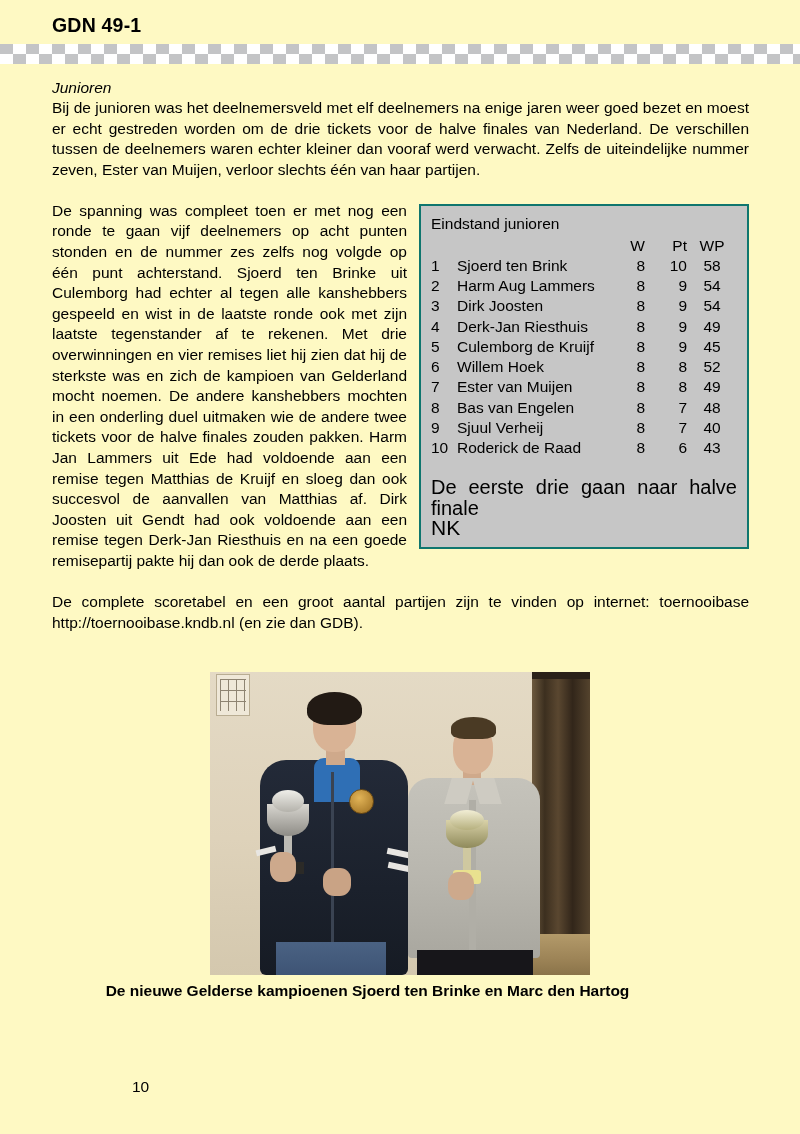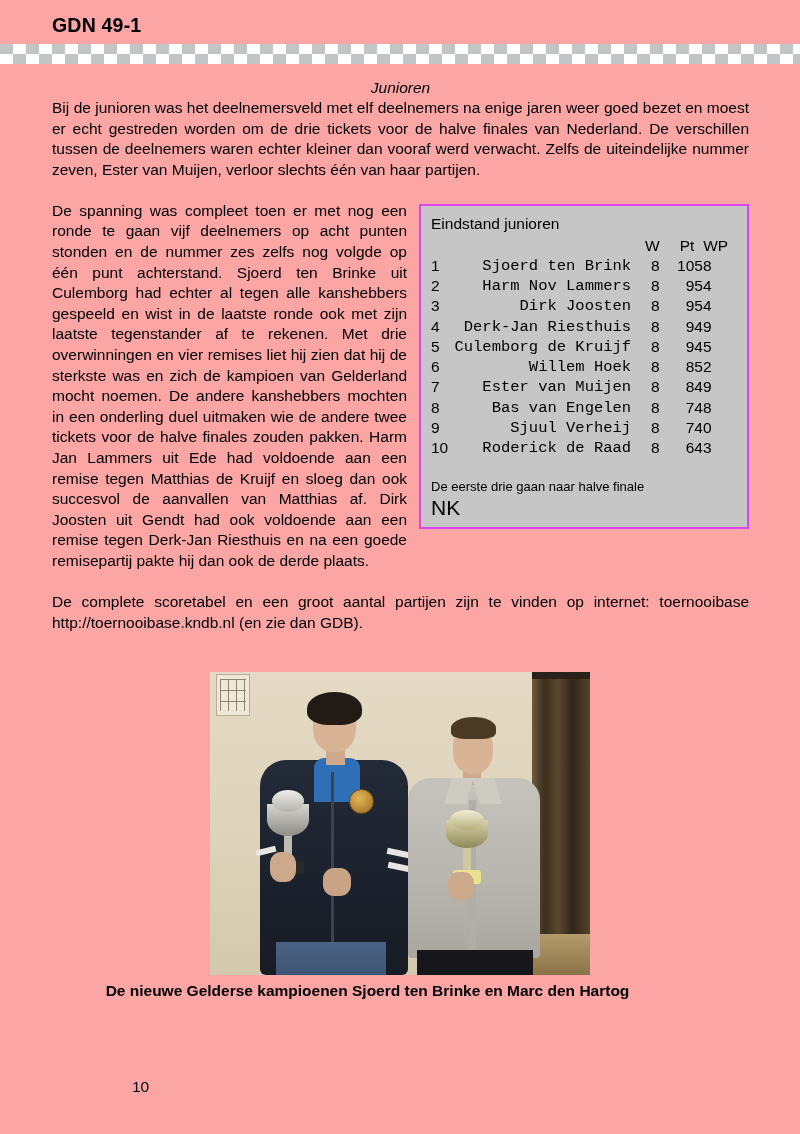--- a/index.html
+++ b/index.html
@@ -8,21 +8,21 @@
     background: #ffffff;
   }
   body {
     font-family: "Liberation Sans", sans-serif;
     color: #000000;
   }
   .page {
     position: relative;
     width: 800px;
     height: 1134px;
-    background: #fca5a5;
+    background: #fef9c3;
     overflow: hidden;
   }
 
   
   .page-header {
     position: absolute;
     left: 0;
     top: 0;
     width: 800px;
     height: 68px;
@@ -67,21 +67,20 @@
     position: absolute;
     left: 52px;
     top: 78px;
     width: 697px;
   }
   .subhead {
     font-style: italic;
     font-size: 15.5px;
     line-height: 19px;
     margin: 0 0 1px 0;
-    text-align: center;
   }
   p.para {
     margin: 0;
     font-size: 15.5px;
     line-height: 20.6px;
     text-align: justify;
     text-justify: inter-word;
   }
   .gap {
     height: 20.5px;
@@ -89,21 +88,21 @@
 
   
   .wrap-region {
     position: relative;
   }
   .float-box {
     float: right;
     width: 330px;
     margin: 3px 0 4px 12px;
     background: #c6c6c6;
-    border: 2px solid #d946ef;
+    border: 2px solid #0f766e;
     box-sizing: border-box;
     padding: 8px 10px 9px 10px;
   }
   .box-title {
     font-size: 15.5px;
     line-height: 20px;
     margin-bottom: 2px;
   }
   table.standings {
     width: 100%;
@@ -120,26 +119,26 @@
   th.h-blank { width: 26px; }
   th.h-name  { text-align: left; }
   th.h-w, th.h-pt, th.h-wp {
     text-align: right;
     font-weight: normal;
   }
   th.h-w  { width: 34px; }
   th.h-pt { width: 42px; font-weight: bold; }
   th.h-wp { width: 50px; text-align: center; }
   td.c-rank { text-align: left; padding-right: 4px; }
-  td.c-name { text-align: right; font-family: Liberation Mono, monospace; }
+  td.c-name { text-align: left; }
   td.c-w    { text-align: right; }
   td.c-pt   { text-align: right; font-weight: bold; }
-  td.c-wp   { text-align: left; }
+  td.c-wp   { text-align: center; }
   .box-note {
-    font-size: 13px;
+    font-size: 20px;
     line-height: 20.4px;
     text-align: justify;
     text-justify: inter-word;
     margin-top: 19px;
   }
   .box-note-last {
     font-size: 21px;
     line-height: 20.4px;
   }
 
@@ -460,21 +459,21 @@
           <tbody>
             <tr>
               <td class="c-rank">1</td>
               <td class="c-name">Sjoerd ten Brink</td>
               <td class="c-w">8</td>
               <td class="c-pt">10</td>
               <td class="c-wp">58</td>
             </tr>
             <tr>
               <td class="c-rank">2</td>
-              <td class="c-name">Harm Nov Lammers</td>
+              <td class="c-name">Harm Aug Lammers</td>
               <td class="c-w">8</td>
               <td class="c-pt">9</td>
               <td class="c-wp">54</td>
             </tr>
             <tr>
               <td class="c-rank">3</td>
               <td class="c-name">Dirk Joosten</td>
               <td class="c-w">8</td>
               <td class="c-pt">9</td>
               <td class="c-wp">54</td>

